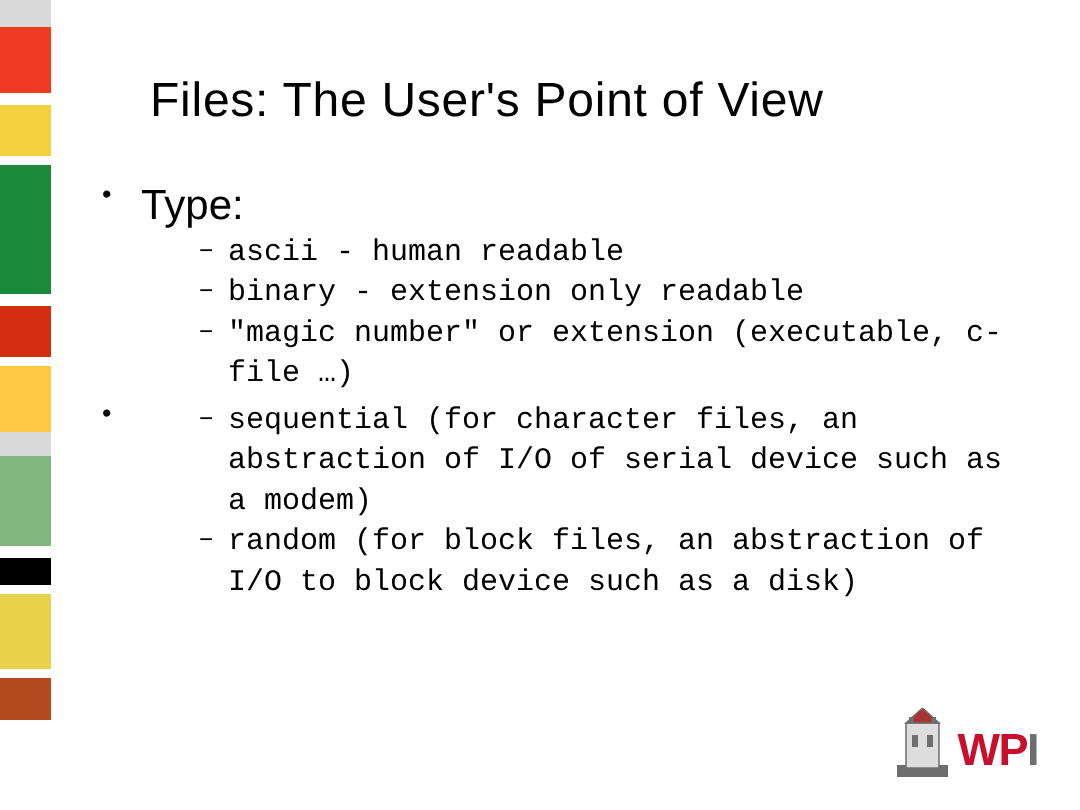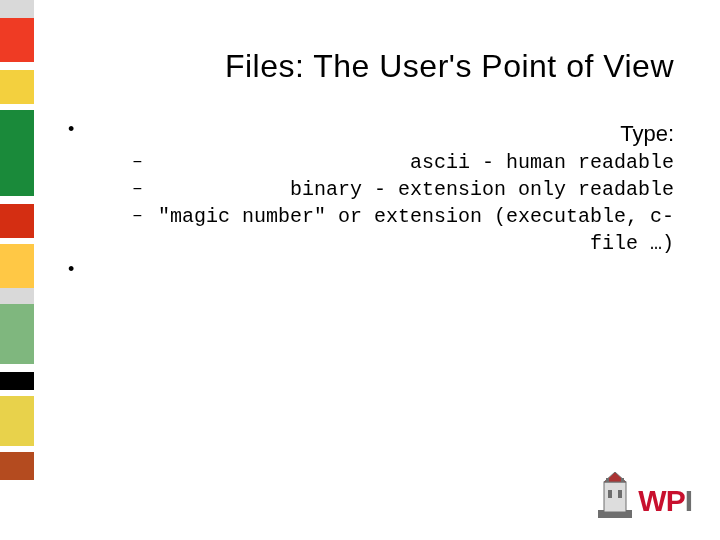--- a/index.html
+++ b/index.html
@@ -19,21 +19,20 @@
     height: 540px;
     display: flex;
     flex-direction: column;
   }
   .stripe { width: 34px; }
   .content {
     position: absolute;
     left: 60px;
     top: 48px;
     right: 46px;
-    text-align: right;
   }
   .title {
     font-size: 32px;
     font-weight: normal;
     color: #000;
     margin-left: 40px;
     margin-bottom: 36px;
     letter-spacing: 0.5px;
   }
   .bullets { list-style: none; }
@@ -44,21 +43,21 @@
   }
   .top-item::before {
     content: "•";
     position: absolute;
     left: 8px;
     top: -2px;
     font-size: 18px;
     color: #000;
   }
   .top-label {
-    font-size: 22px;
+    font-size: 28px;
     color: #000;
   }
   .sub {
     list-style: none;
     margin-top: 2px;
     margin-bottom: 4px;
     font-family: Liberation Mono, monospace;
   }
   .sub-item {
     position: relative;
@@ -127,20 +126,24 @@
   <ul class="bullets">
     <li class="top-item">
       <span class="top-label">Type:</span>
       <ul class="sub">
         <li class="sub-item">ascii - human readable</li>
         <li class="sub-item">binary - extension only readable</li>
         <li class="sub-item">"magic number" or extension (executable, c-file …)</li>
       </ul>
     </li>
     <li class="top-item">
+      <ul class="sub">
+        <li class="sub-item">sequential (for character files, an abstraction of I/O of serial device such as a modem)</li>
+        <li class="sub-item">random (for block files, an abstraction of I/O to block device such as a disk)</li>
+      </ul>
     </li>
   </ul>
 </div>
 
 <div class="logo">
   <svg class="logo-tower" viewBox="0 0 34 46">
     <rect x="0" y="38" width="34" height="8" fill="#6e6e6e"></rect>
     <rect x="6" y="10" width="22" height="30" fill="#ddd" stroke="#6e6e6e" stroke-width="1"></rect>
     <rect x="10" y="18" width="4" height="8" fill="#6e6e6e"></rect>
     <rect x="20" y="18" width="4" height="8" fill="#6e6e6e"></rect>

